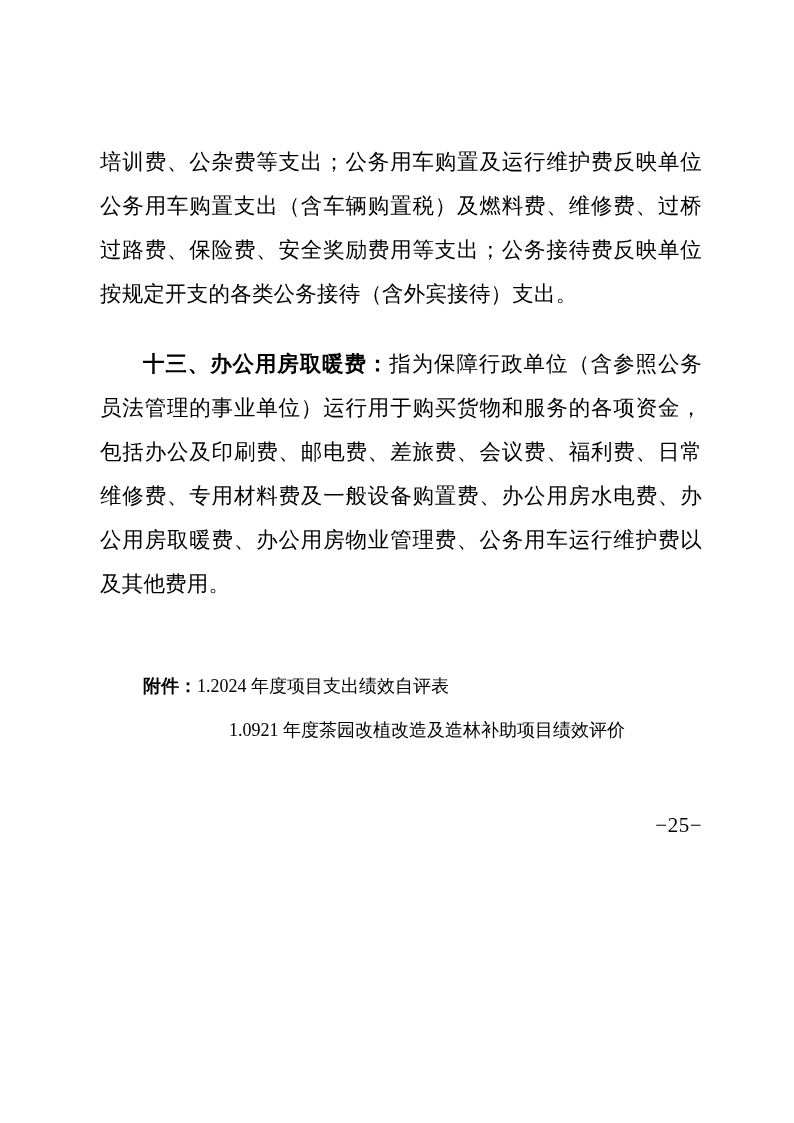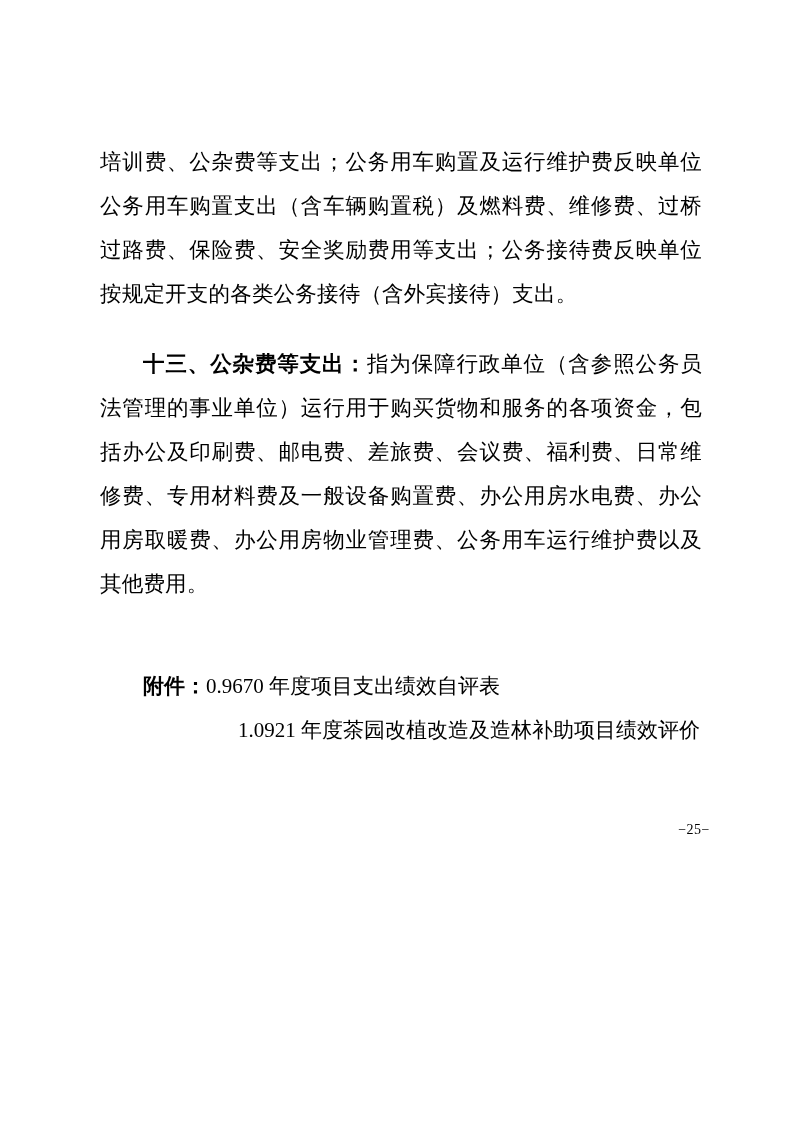--- a/index.html
+++ b/index.html
@@ -34,21 +34,21 @@
     text-indent: 43px;
   }
   .bold-lead {
     font-weight: bold;
   }
   .block-gap {
     height: 26px;
   }
   .attach-wrap {
     margin-top: 58px;
-    font-size: 21px;
+    font-size: 18px;
     line-height: 44px;
   }
   .attach-row {
     display: flex;
     align-items: flex-start;
   }
   .attach-label {
     font-weight: bold;
     white-space: nowrap;
     padding-left: 43px;
@@ -58,47 +58,47 @@
   }
   .attach-item {
     display: block;
     white-space: nowrap;
   }
   .attach-item.cont {
     padding-left: 32px;
   }
   .page-number {
     position: absolute;
-    right: 84px;
+    right: 92px;
     bottom: 104px;
-    font-size: 14px;
+    font-size: 21px;
     font-family: "Liberation Serif", "DejaVu Serif", serif;
     letter-spacing: 0.5px;
   }
 </style>
 </head>
 <body>
 
 <div class="page">
 
   <p class="para">
     <span>培训费、公杂费等支出；公务用车购置及运行维护费反映单位公务用车购置支出（含车辆购置税）及燃料费、维修费、过桥过路费、保险费、安全奖励费用等支出；公务接待费反映单位按规定开支的各类公务接待（含外宾接待）支出。</span>
   </p>
 
   <div class="block-gap"></div>
 
   <p class="para indent">
-    <span class="bold-lead">十三、公杂费等支出：</span><span>指为保障行政单位（含参照公务员法管理的事业单位）运行用于购买货物和服务的各项资金，包括办公及印刷费、邮电费、差旅费、会议费、福利费、日常维修费、专用材料费及一般设备购置费、办公用房水电费、办公用房取暖费、办公用房物业管理费、公务用车运行维护费以及其他费用。</span>
+    <span class="bold-lead">十三、办公用房取暖费：</span><span>指为保障行政单位（含参照公务员法管理的事业单位）运行用于购买货物和服务的各项资金，包括办公及印刷费、邮电费、差旅费、会议费、福利费、日常维修费、专用材料费及一般设备购置费、办公用房水电费、办公用房取暖费、办公用房物业管理费、公务用车运行维护费以及其他费用。</span>
   </p>
 
   <div class="attach-wrap">
     <div class="attach-row">
       <span class="attach-label">附件：</span>
       <span class="attach-list">
-        <span class="attach-item">0.9670 年度项目支出绩效自评表</span>
+        <span class="attach-item">1.2024 年度项目支出绩效自评表</span>
         <span class="attach-item cont">1.0921 年度茶园改植改造及造林补助项目绩效评价</span>
       </span>
     </div>
   </div>
 
   <div class="page-number">−25−</div>
 
 </div>
 
 </body></html>

